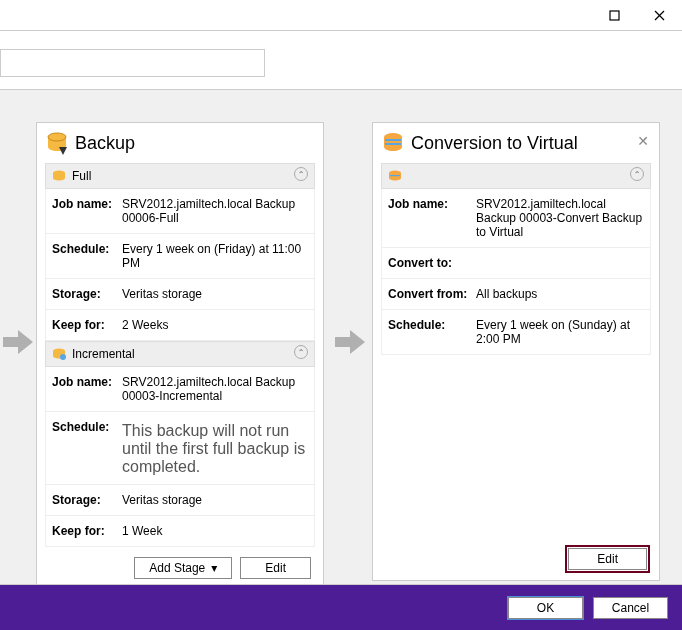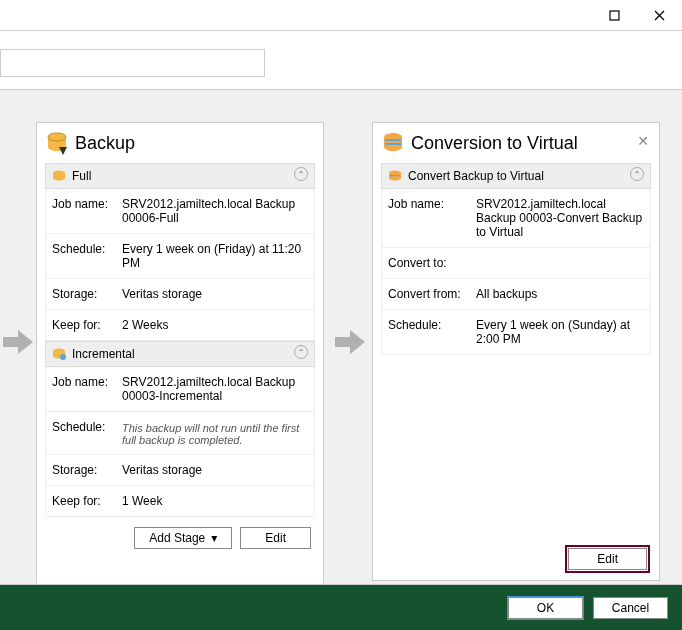--- a/index.html
+++ b/index.html
@@ -13,28 +13,28 @@
 .panel-left { left: 36px; height: 539px; }
 .panel-right { left: 372px; height: 459px; }
 .arrow { position: absolute; top: 240px; width: 30px; height: 24px; }
 .arrow-left { left: 3px; }
 .arrow-mid { left: 335px; }
 .panel-title { font-size: 18px; font-weight: 400; display: flex; align-items: center; gap: 6px; margin-bottom: 8px; }
 .close-x { position: absolute; top: 10px; right: 10px; color: #888; cursor: pointer; font-size: 14px; }
 .section-head { background: #eee; border: 1px solid #ddd; padding: 5px 6px; display: flex; align-items: center; gap: 6px; position: relative; }
 .section-head .chev { position: absolute; right: 6px; top: 3px; width: 14px; height: 14px; border: 1px solid #aaa; border-radius: 50%; display: flex; align-items: center; justify-content: center; font-size: 8px; color: #555; }
 .row { display: flex; border-left: 1px solid #eee; border-right: 1px solid #eee; border-bottom: 1px solid #eee; padding: 8px 6px; }
-.row-label { font-weight: normal; width: 70px; flex-shrink: 0; }
+.row-label { font-weight: bold; width: 70px; flex-shrink: 0; }
 .row-val { flex: 1; }
-.row-note { font-style: italic; color: #555; font-size: 11px; margin-top: 2px; }
+.row-note { color: #555; font-size: 16px; margin-top: 2px; }
 .btn-row { display: flex; justify-content: flex-end; gap: 8px; margin-top: 10px; padding-right: 4px; }
 .btn { border: 1px solid #888; background: #fff; padding: 0 14px; font-size: 12px; cursor: pointer; }
 .btn-drop { display: flex; align-items: center; gap: 6px; }
 .btn-edit-highlight { padding: 3px 28px; outline: 2px solid #6b0020; outline-offset: 1px; }
-.footer { position: absolute; bottom: 0; left: 0; right: 0; height: 46px; border-top: 1px solid #ccc; background: #14532d; display: flex; justify-content: flex-end; align-items: center; gap: 10px; padding-right: 14px; }
+.footer { position: absolute; bottom: 0; left: 0; right: 0; height: 46px; border-top: 1px solid #ccc; background: #4c1d95; display: flex; justify-content: flex-end; align-items: center; gap: 10px; padding-right: 14px; }
 .footer .btn { padding: 3px 0; width: 75px; text-align: center; }
 .footer .btn-ok { outline: 1px solid #4a90d9; }
 .icon-db { width: 24px; height: 24px; }
 .icon-sm { width: 14px; height: 14px; }
 </style>
 </head>
 <body>
 
 <div class="title-bar">
   <div class="tb-btn">
@@ -78,21 +78,21 @@
         </svg>
       <span>Full</span>
       <span class="chev">⌃</span>
     </div>
     <div class="row">
       <div class="row-label">Job name:</div>
       <div class="row-val">SRV2012.jamiltech.local Backup 00006-Full</div>
     </div>
     <div class="row">
       <div class="row-label">Schedule:</div>
-      <div class="row-val">Every 1 week on (Friday) at 11:20 PM</div>
+      <div class="row-val">Every 1 week on (Friday) at 11:00 PM</div>
     </div>
     <div class="row">
       <div class="row-label">Storage:</div>
       <div class="row-val">Veritas storage</div>
     </div>
     <div class="row">
       <div class="row-label">Keep for:</div>
       <div class="row-val">2 Weeks</div>
     </div>
 
@@ -148,21 +148,20 @@
       <span>Conversion to Virtual</span>
     </div>
     <span class="close-x">✕</span>
 
     <div class="section-head">
       <svg class="icon-sm" viewBox="0 0 14 14">
           <ellipse cx="7" cy="4" rx="6" ry="2.5" fill="#f5a841"></ellipse>
           <path d="M1 4v5c0 1.4 2.7 2.5 6 2.5s6-1.1 6-2.5V4" fill="#f5a841"></path>
           <rect x="2" y="6" width="10" height="1.2" fill="#5aa6e0"></rect>
         </svg>
-      <span>Convert Backup to Virtual</span>
       <span class="chev">⌃</span>
     </div>
     <div class="row">
       <div class="row-label" style="width:88px;">Job name:</div>
       <div class="row-val">SRV2012.jamiltech.local Backup 00003-Convert Backup to Virtual</div>
     </div>
     <div class="row">
       <div class="row-label" style="width:88px;">Convert to:</div>
       <div class="row-val"></div>
     </div>

